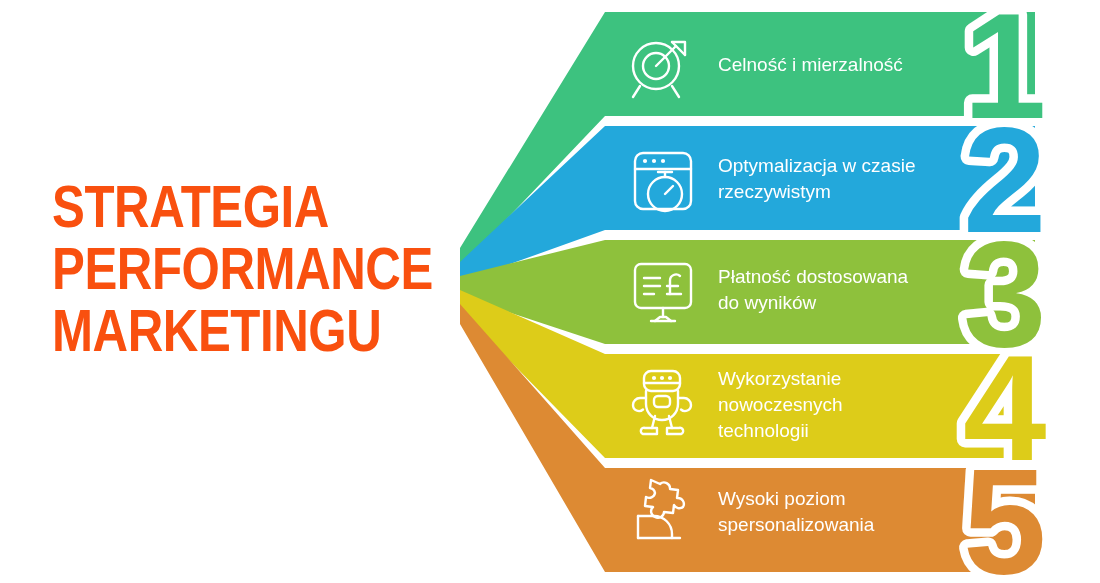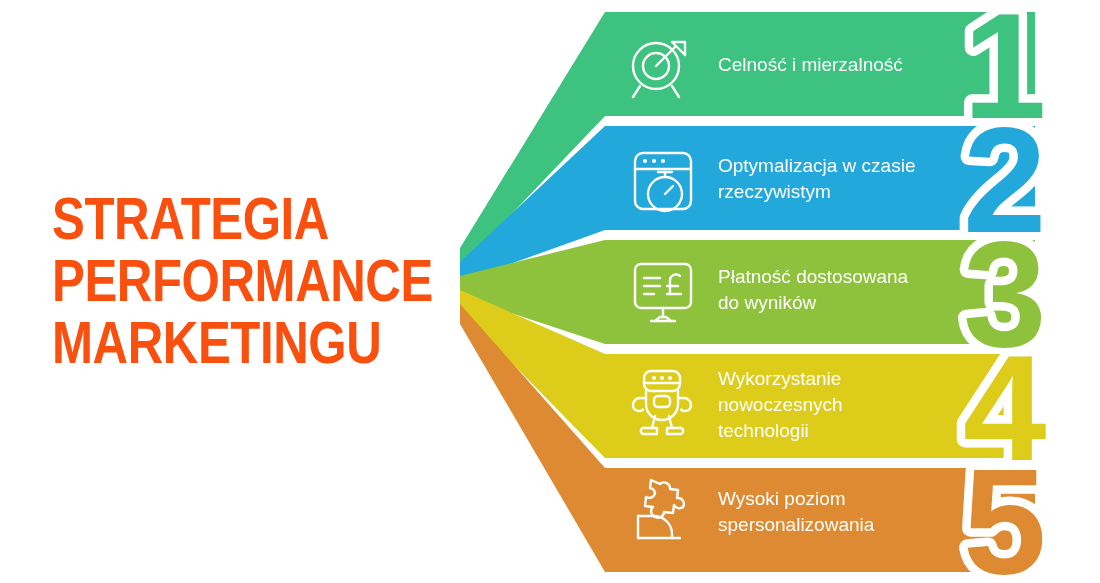--- a/index.html
+++ b/index.html
@@ -19,21 +19,20 @@
     height: 583px;
     background: #ffffff;
   }
 
   
   #title-block {
     position: absolute;
     left: 52px;
     top: 176px;
     width: 400px;
-    margin-top: 12px;
   }
   .title-line {
     display: block;
     font-family: "Liberation Sans Narrow", "Liberation Sans", sans-serif;
     font-weight: 700;
     font-size: 60px;
     line-height: 62px;
     letter-spacing: -0.5px;
     color: #F9500F;
     text-transform: uppercase;

